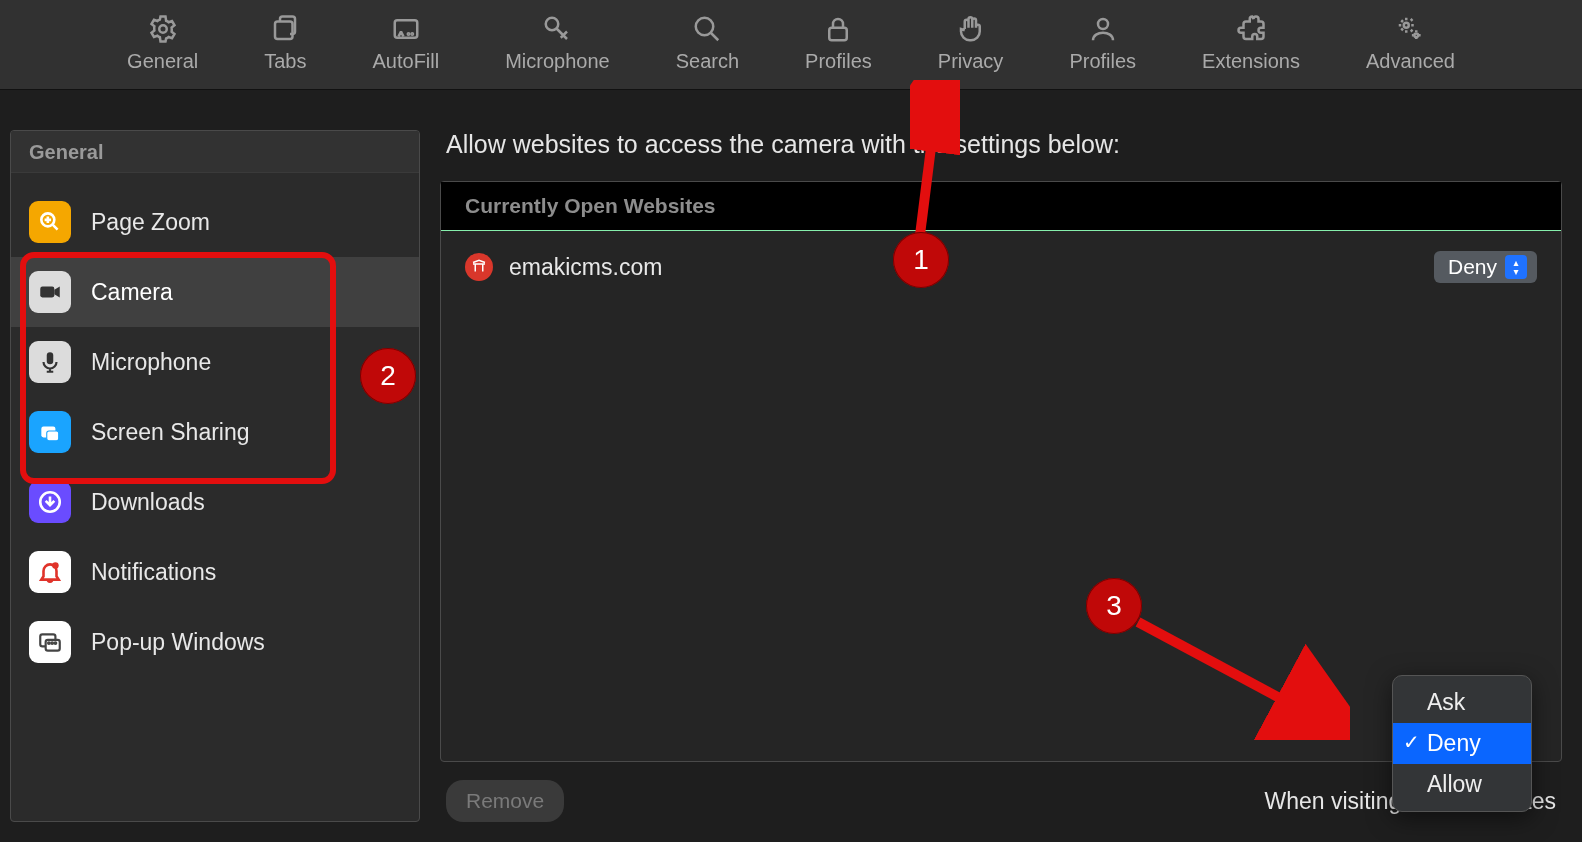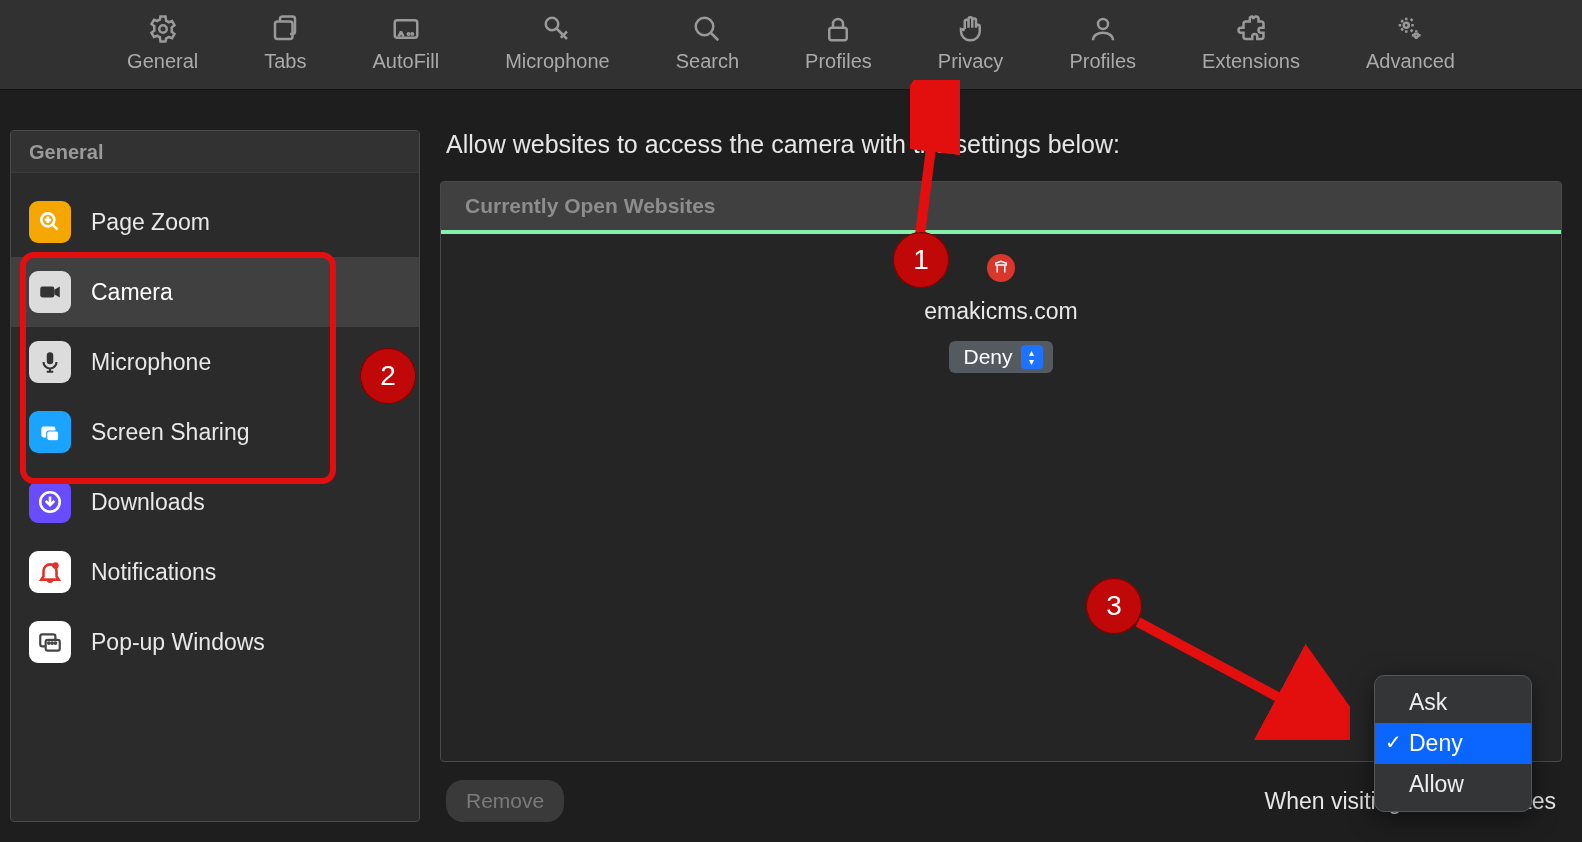--- a/index.html
+++ b/index.html
@@ -105,29 +105,28 @@
     border-radius:4px;
     background:#252525;
     display:flex;
     flex-direction:column;
   }
   .site-header {
     font-size:21px;
     font-weight:600;
     color:#8d8d8d;
     padding:12px 24px;
-    border-bottom:4px solid #86efac;
-    background:#404040;
+    border-bottom:1px solid #86efac;
+    background:#000000;
   }
   .site-row {
     display:flex;
     align-items:center;
     padding:20px 24px;
     gap:16px;
-    flex-direction:column;
   }
   .site-favicon {
     width:28px; height:28px; border-radius:50%;
     background:#d9372b;
     display:flex; align-items:center; justify-content:center;
   }
   .site-name { font-size:23px; color:#e8e8e8; flex:1; }
   .site-select {
     background:#555a60;
     border-radius:6px;
@@ -163,21 +162,21 @@
     cursor:default;
   }
   .spacer { flex:1; }
   .other-label { font-size:23px; color:#e6e6e6; }
 
   
   .dropdown {
     position:absolute;
     right:30px;
     bottom:10px;
-    width:158px;
+    width:140px;
     background:#333537;
     border:1px solid #555;
     border-radius:10px;
     padding:6px 0;
     box-shadow:0 6px 24px rgba(0,0,0,.5);
     z-index:50;
   }
   .dropdown-item {
     padding:7px 18px 7px 34px;
     font-size:23px;

